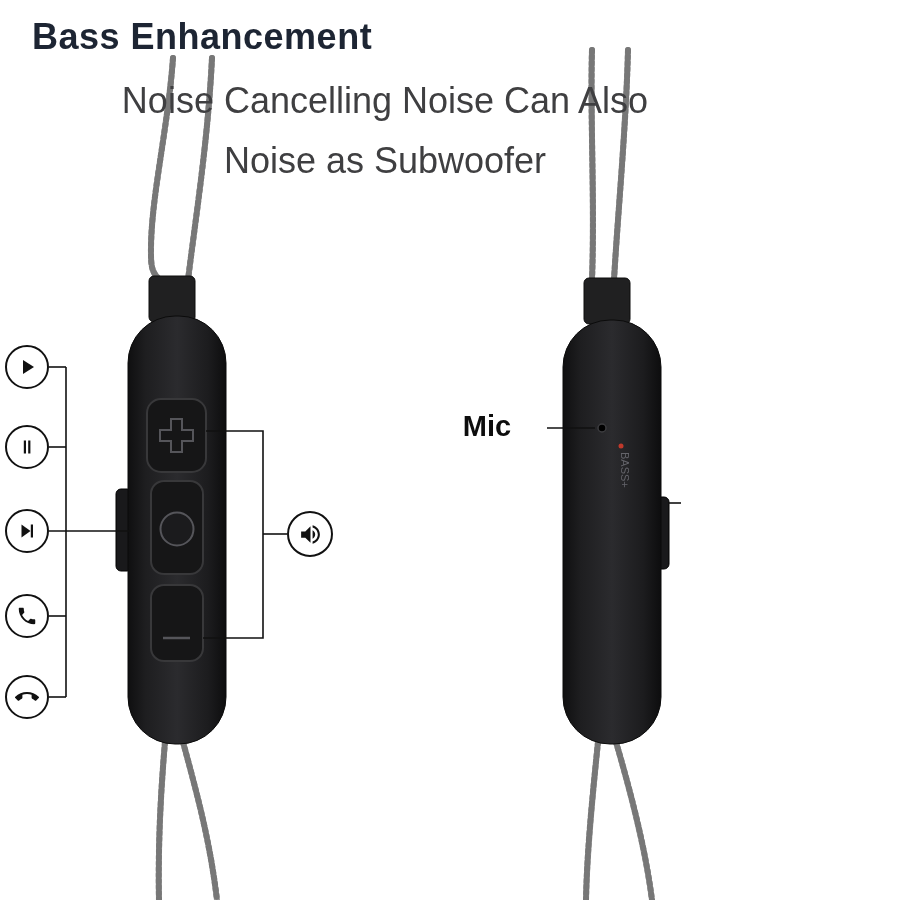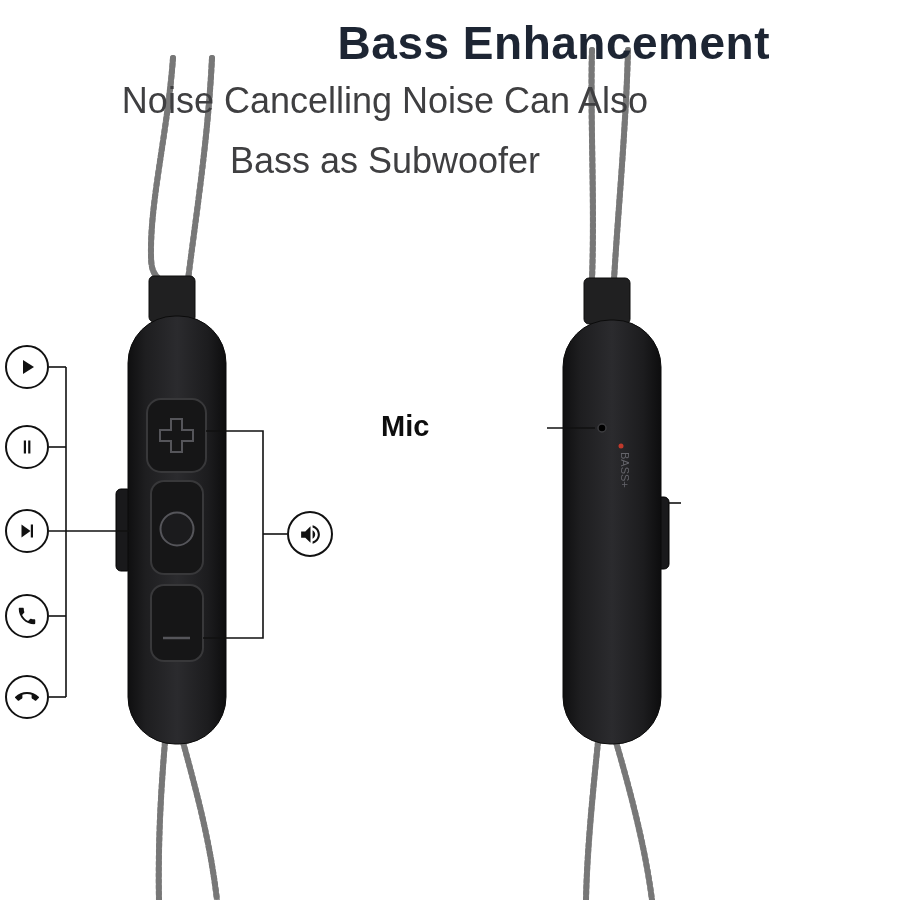--- a/index.html
+++ b/index.html
@@ -1,40 +1,40 @@
 <!DOCTYPE html>
 <html><head>
 <meta charset="utf-8">
 <style>
   html,body{margin:0;padding:0;background:#ffffff;}
   .canvas{
     position:relative;width:900px;height:900px;background:#ffffff;
     font-family:"Liberation Sans", sans-serif;overflow:hidden;
   }
   .title{
-    position:absolute;left:0;top:16px;width:770px;text-align:right;
-    font-size:46px;font-weight:800;letter-spacing:.5px;color:#1d2533;
+    position:absolute;left:0;top:16px;width:770px;text-align:left;
+    font-size:36px;font-weight:800;letter-spacing:.5px;color:#1d2533;padding-left:32px;
   }
   .subtitle{
     position:absolute;left:0;width:770px;text-align:center;
     font-size:36px;font-weight:400;color:#3f3f41;
   }
   .sub1{top:80px;}
   .sub2{top:140px;}
   .icn{
     position:absolute;width:44px;height:44px;box-sizing:border-box;
     border:2.5px solid #111;border-radius:50%;background:#fff;
     display:flex;align-items:center;justify-content:center;
   }
   .icn svg{display:block;}
   .icn-vol{width:46px;height:46px;}
   .lbl{
     position:absolute;font-weight:700;color:#0d0d0d;font-size:29px;white-space:nowrap;
   }
-  .lbl-mic{left:381px;top:410px;width:150px;text-align:left;}
+  .lbl-mic{left:412px;top:410px;width:150px;text-align:center;}
   .lbl-bass{left:681px;top:487px;}
   .scene{position:absolute;left:0;top:0;}
 </style>
 </head>
 <body>
 
 <div class="canvas">
 
   <svg class="scene" width="900" height="900" viewBox="0 0 900 900">
     <defs>
@@ -100,21 +100,21 @@
       <path d="M49,531 H131"></path>
       <path d="M206,431 H263 V638 H203"></path>
       <path d="M263,534 H287"></path>
       <path d="M547,428 H595"></path>
       <path d="M668,503 H681"></path>
     </g>
   </svg>
 
   <div class="title">Bass Enhancement</div>
   <div class="subtitle sub1">Noise Cancelling Noise Can Also</div>
-  <div class="subtitle sub2">Bass as Subwoofer</div>
+  <div class="subtitle sub2">Noise as Subwoofer</div>
 
   <div class="icn" style="left:5px;top:345px;">
     <svg width="24" height="24" viewBox="0 0 24 24">
         <polygon points="8,5 19,12 8,19" fill="#111"></polygon>
       </svg>
   </div>
   <div class="icn" style="left:5px;top:425px;">
     <svg width="24" height="24" viewBox="0 0 24 24">
       <rect x="8.8" y="5.5" width="2.2" height="13" fill="#111"></rect>
       <rect x="13.2" y="5.5" width="2.2" height="13" fill="#111"></rect>

